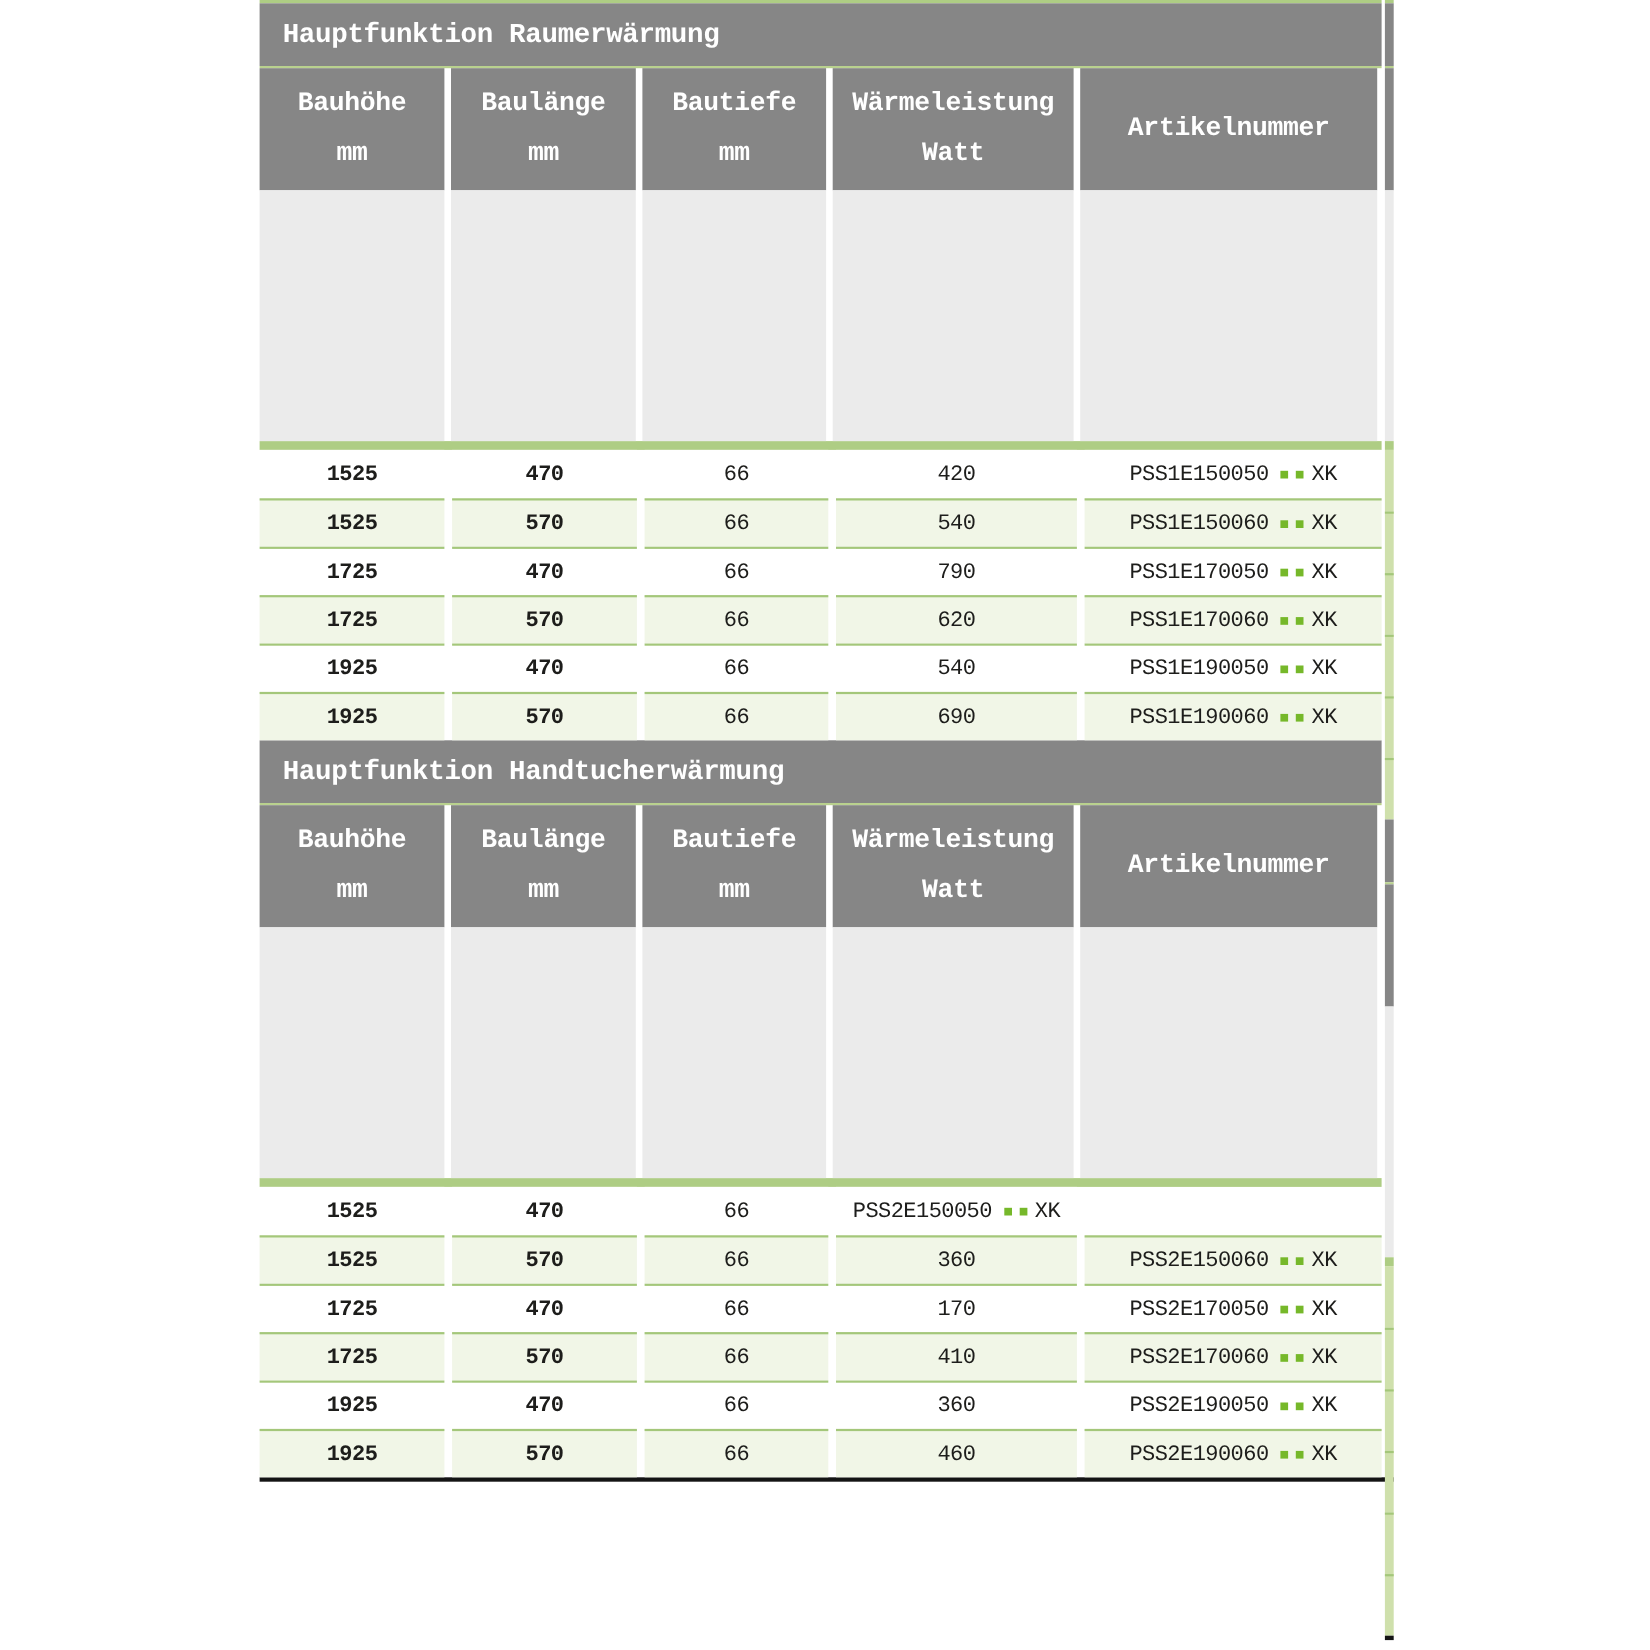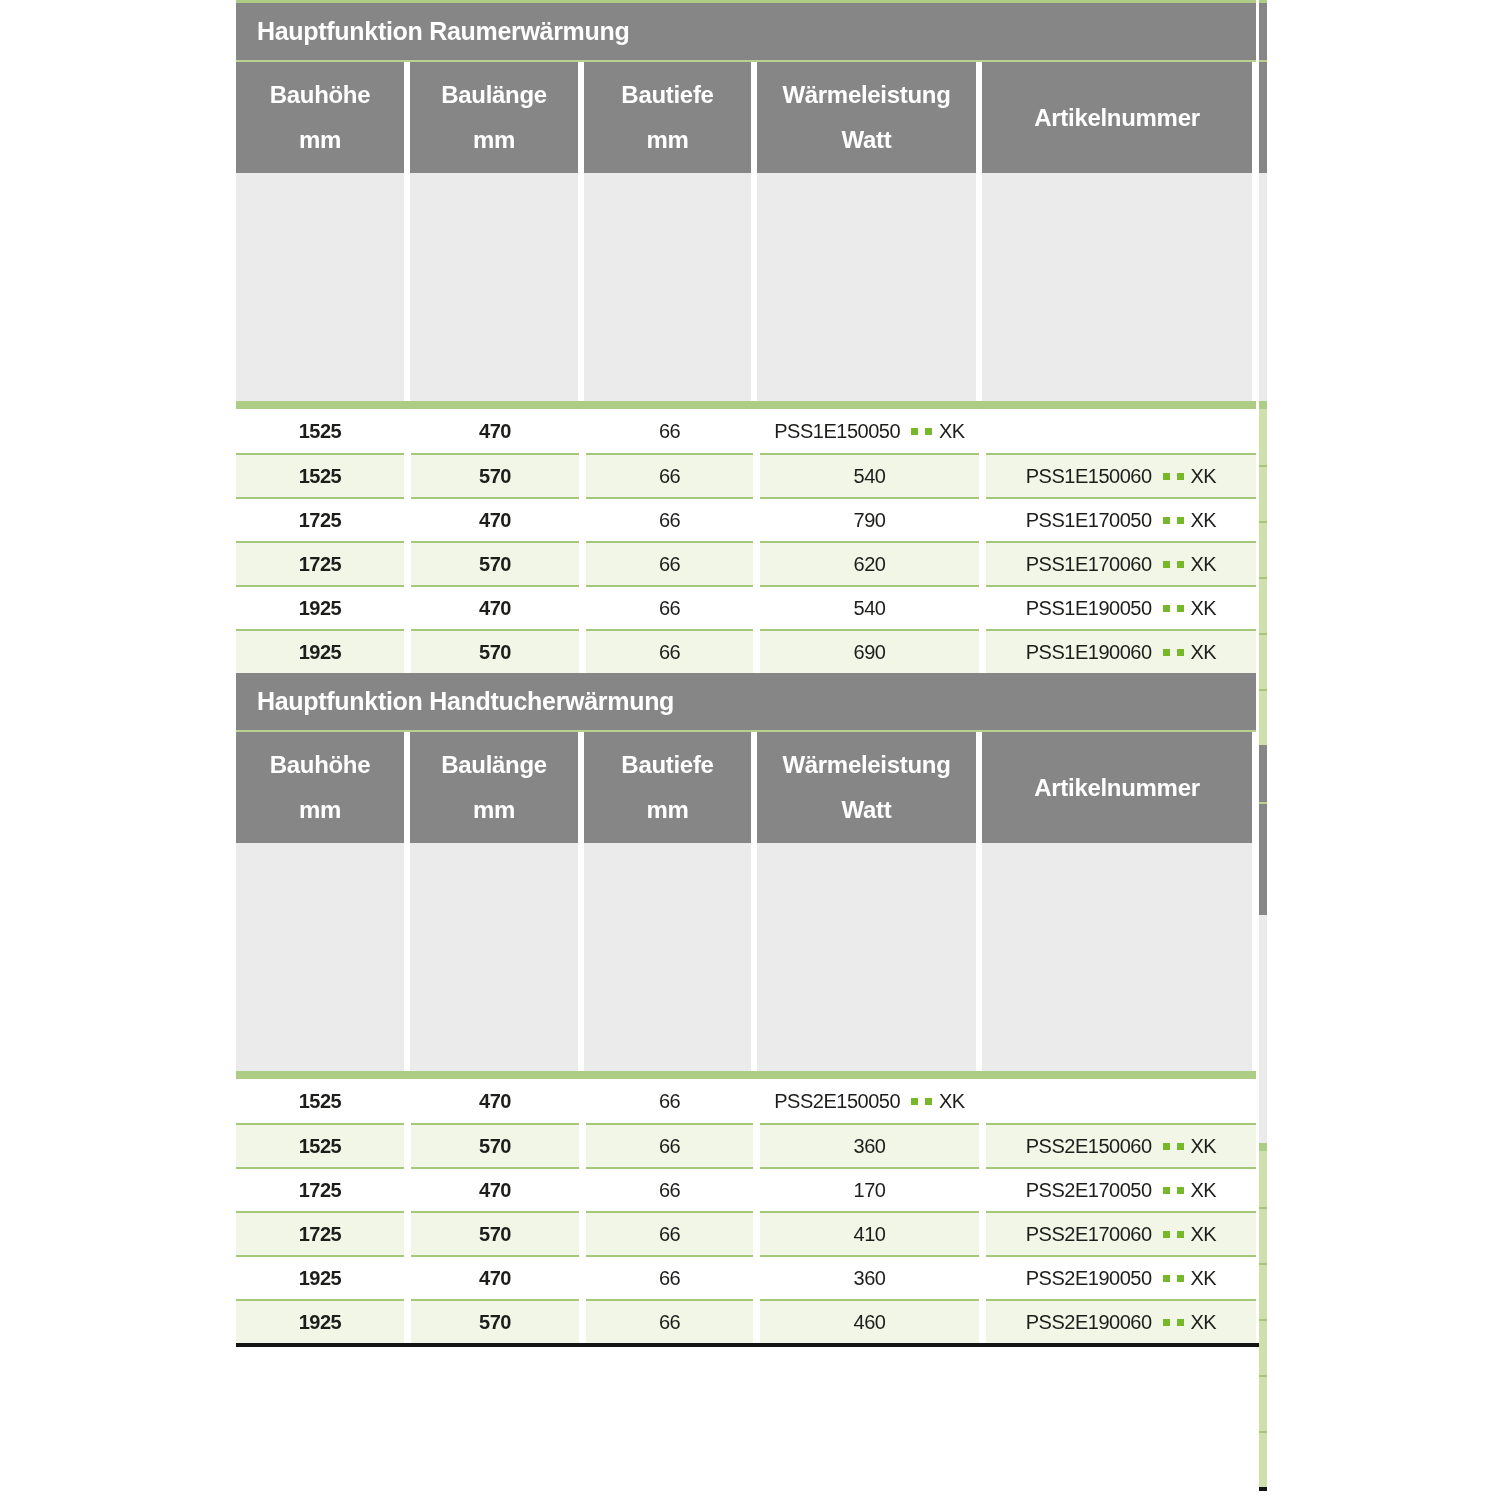--- a/index.html
+++ b/index.html
@@ -4,21 +4,21 @@
 <style>
   html,body{margin:0;padding:0;}
   body{
     width:1500px;height:1500px;
     background:#ffffff;
     font-family:"Liberation Sans","DejaVu Sans",sans-serif;
     color:#1d1d1b;
     overflow:hidden;
   }
   .page{position:relative;width:1500px;height:1500px;background:#fff;}
-  .tables{position:absolute;left:236px;top:0;width:1020px;}
+  .tables{position:absolute;left:236px;top:0;width:1020px;font-family:Liberation Mono, monospace;}
 
   .top-line{height:3px;background:#aecd84;}
   .section-header{
     height:57px;background:#868686;color:#fff;
     display:flex;align-items:center;
     padding-left:21px;
     font-size:25px;font-weight:700;letter-spacing:-0.3px;
   }
   .thin-line{height:2px;background:#b9d18e;}
 
@@ -100,20 +100,21 @@
         <div class="empty-cell"></div>
         <div class="empty-cell"></div>
         <div class="empty-cell"></div>
       </div>
       <div class="band"></div>
       <div class="rows">
           <div class="row">
             <div class="cell bold">1525</div>
             <div class="cell bold">470</div>
             <div class="cell">66</div>
+            <div class="cell">420</div>
             <div class="cell">
               <span>PSS1E150050</span>
               <span class="dot d1"></span>
               <span class="dot d2"></span>
               <span>XK</span>
             </div>
           </div>
           <div class="row alt">
             <div class="cell bold">1525</div>
             <div class="cell bold">570</div>

